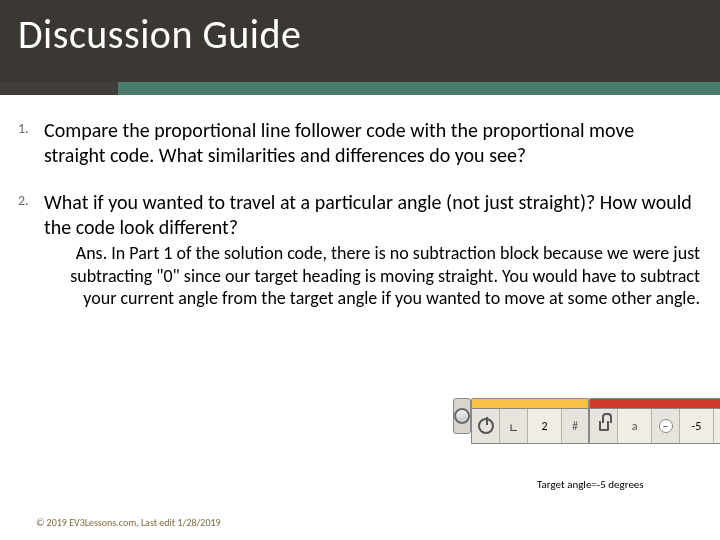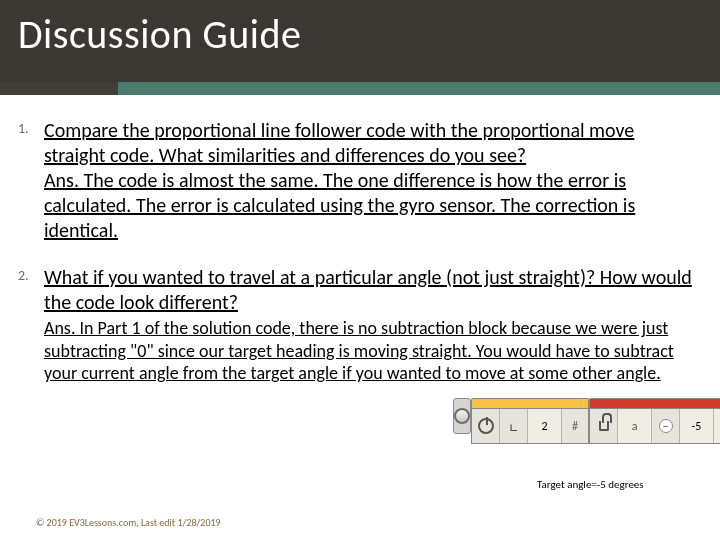--- a/index.html
+++ b/index.html
@@ -5,25 +5,25 @@
   * { margin: 0; padding: 0; box-sizing: border-box; }
   html, body { width: 720px; height: 540px; font-family: Calibri, "Segoe UI", Arial, sans-serif; background: #fff; color: #000; overflow: hidden; }
   .slide { width: 720px; height: 540px; position: relative; }
   .header { position: relative; height: 95px; }
   .header-dark { position: absolute; left: 0; right: 0; top: 0; height: 82px; background: #3b3732; }
   .header-stripe { position: absolute; left: 0; right: 0; top: 82px; height: 13px; display: flex; }
   .stripe-left { width: 118px; background: #413d38; }
   .stripe-right { flex: 1; background: #4b7b6d; }
   .title { position: absolute; left: 18px; top: 10px; font-size: 40px; color: #fff; font-weight: 400; letter-spacing: 0.5px; }
   .content { position: absolute; left: 18px; right: 20px; top: 118px; }
-  ol.items { list-style: none; counter-reset: itm; text-decoration: underline; }
+  ol.items { list-style: none; counter-reset: itm; }
   ol.items > li { counter-increment: itm; position: relative; padding-left: 26px; margin-bottom: 22px; }
   ol.items > li::before { content: counter(itm) "."; position: absolute; left: 0; top: 2px; font-size: 14px; color: #6b6b6b; }
   .q { font-size: 20px; line-height: 1.25; }
-  .ans { font-size: 18px; line-height: 1.25; margin-top: 2px; }
+  .ans { font-size: 18px; line-height: 1.25; margin-top: 2px; text-align: right; }
   .diagram { position: absolute; right: 22px; top: 398px; width: 245px; }
   .blocks-row { display: flex; align-items: flex-start; gap: 0; }
   .start-block { width: 30px; height: 36px; background: #d8d5cf; border: 1px solid #8a8a8a; border-radius: 3px; position: relative; display:flex; align-items:center; justify-content:center; }
   .start-circle { width: 16px; height: 16px; border: 2px solid #6b6b6b; border-radius: 50%; background: linear-gradient(#f2f2f2,#c9c9c9); }
   .block-group { display: flex; flex-direction: column; }
   .tab { height: 10px; border-radius: 2px 2px 0 0; border: 1px solid #888; border-bottom: none; }
   .tab.yellow { background: #f6c144; }
   .tab.red { background: #d03a2a; }
   .block-body { height: 36px; display: flex; align-items: stretch; border: 1px solid #888; background: #e7e4dd; }
   .icon-cell { width: 28px; display: flex; align-items: center; justify-content: center; border-right: 1px solid #b8b3aa; }
@@ -52,21 +52,20 @@
       <div class="stripe-left"></div>
       <div class="stripe-right"></div>
     </div>
     <div class="title">Discussion Guide</div>
   </div>
 
   <div class="content">
     <ol class="items">
       <li>
         <div class="q">Compare the proportional line follower code with the proportional move straight code.  What similarities and differences do you see?</div>
-        <div class="q">Ans. The code is almost the same.  The one difference is how the error is calculated.  The error is calculated using the gyro sensor.  The correction is identical.</div>
       </li>
       <li>
         <div class="q">What if you wanted to travel at a particular angle (not just straight)? How would the code look different?</div>
         <div class="ans">Ans. In Part 1 of the solution code, there is no subtraction block because we were just subtracting "0" since our target heading is moving straight. You would have to subtract your current angle from the target angle if you wanted to move at some other angle.</div>
       </li>
     </ol>
   </div>
 
   <div class="diagram">
     <div class="blocks-row">

